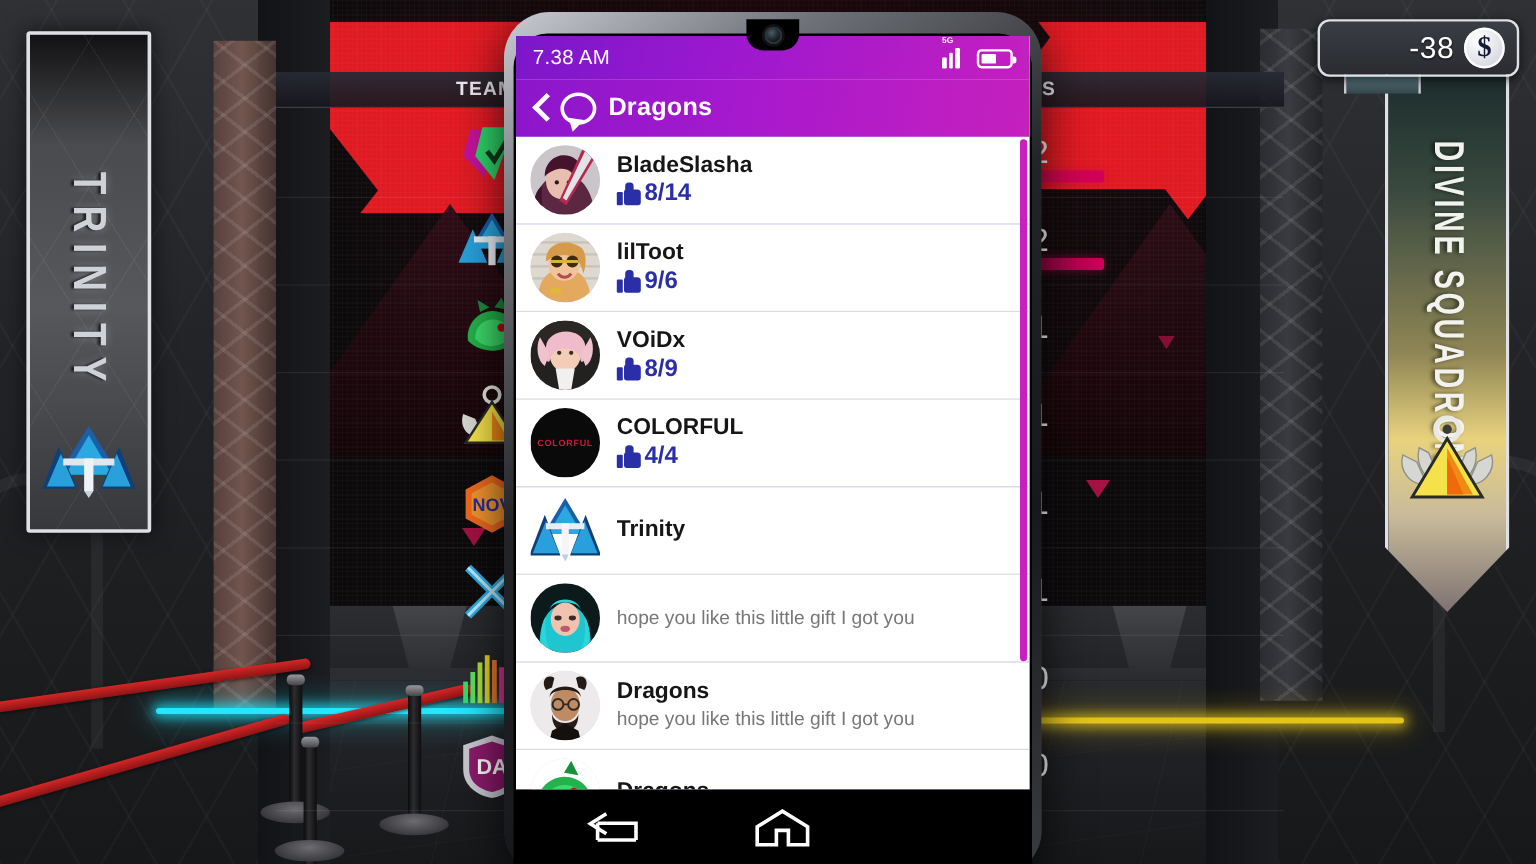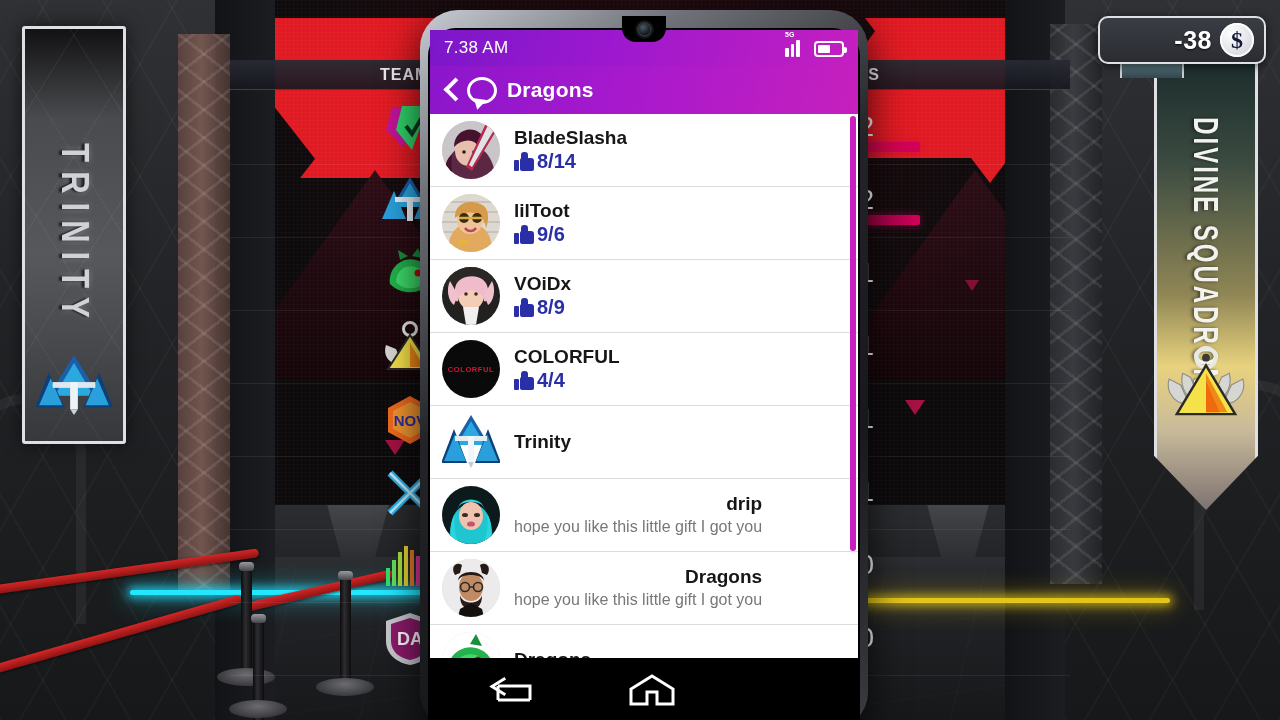--- a/index.html
+++ b/index.html
@@ -199,21 +199,21 @@
 
   
   .money{
     position:absolute; right:14px; top:16px; width:168px; height:48px;
     border:2px solid #dfe0e4; border-radius:10px;
     background:linear-gradient(180deg,#3a3d44,#2a2c31);
     box-shadow:0 2px 8px rgba(0,0,0,.6);
     display:flex; align-items:center; justify-content:flex-end; gap:8px;
     padding-right:10px;
   }
-  .money .amt{ color:#fff; font-size:25px; font-weight:bold; letter-spacing:.5px;
+  .money .amt{ color:#fff; font-size:25px; font-weight:normal; letter-spacing:.5px;
                text-shadow:0 1px 2px rgba(0,0,0,.8); }
   .coin{
     width:34px; height:34px; border-radius:50%;
     background:radial-gradient(circle at 35% 30%,#ffffff,#d9dbe2 70%,#b9bcc6);
     display:flex; align-items:center; justify-content:center;
     color:#141a3a; font-size:24px; font-weight:bold; font-family:"Liberation Serif", serif;
     box-shadow:inset 0 0 0 2px rgba(255,255,255,.9);
   }
   .money-tail{
     position:absolute; right:96px; top:62px; width:64px; height:16px;
@@ -298,21 +298,21 @@
     width:0;height:0;
     border-left:5px solid transparent; border-right:8px solid transparent;
     border-top:11px solid #fff;
     transform:rotate(8deg);
   }
   .app-title{ color:#fff; font-size:21px; font-weight:bold; letter-spacing:.2px; }
 
   
   .list-wrap{
     position:absolute; left:0; right:0; top:84px; bottom:0;
-    background:#8b5cf6; overflow:hidden;text-align:right;
+    background:#8b5cf6; overflow:hidden;
   }
   .row{
     display:flex; align-items:center; gap:14px;
     height:73px; padding:0 12px;
     border-bottom:1px solid #dcdcdc;
     background:#fff;
   }
   .avatar{
     width:58px; height:58px; border-radius:50%; flex:0 0 auto;
     overflow:hidden; position:relative; background:#ddd;
@@ -724,21 +724,20 @@
     <path d="M8 58 C6 34 14 18 29 18 C44 18 52 34 50 58 Z" fill="#1fc6cf"></path>
     <ellipse cx="29" cy="30" rx="12" ry="14" fill="#f0c3ae"></ellipse>
     <path d="M16 24 C16 10 42 10 42 24 C42 18 36 16 29 16 C22 16 16 18 16 24 Z" fill="#2ad6de"></path>
     <path d="M13 28 C11 42 14 54 18 58 L10 58 C8 46 9 32 13 28 Z" fill="#2ad6de"></path>
     <path d="M45 28 C47 42 44 54 40 58 L48 58 C50 46 49 32 45 28 Z" fill="#2ad6de"></path>
     <ellipse cx="23" cy="29" rx="3" ry="2" fill="#3a2a2a"></ellipse>
                   <ellipse cx="35" cy="29" rx="3" ry="2" fill="#3a2a2a"></ellipse>
     <ellipse cx="29" cy="38" rx="4" ry="2.6" fill="#c4566c"></ellipse>
   </svg></div>
               <div class="row-text">
-                <div class="rname">drip</div>
                 <div class="rmsg">hope you like this little gift I got you</div>
               </div>
             </div>
             <div class="row">
               <div class="avatar"><svg viewBox="0 0 58 58" width="58" height="58">
     <rect width="58" height="58" fill="#eceaea"></rect>
     <ellipse cx="29" cy="28" rx="12" ry="14" fill="#c08a62"></ellipse>
     <path d="M16 22 C16 10 42 10 42 22 C40 14 18 14 16 22 Z" fill="#241a16"></path>
     <path d="M13 16 C8 8 14 2 20 6 L18 14 Z" fill="#241a16"></path>
     <path d="M45 16 C50 8 44 2 38 6 L40 14 Z" fill="#241a16"></path>

